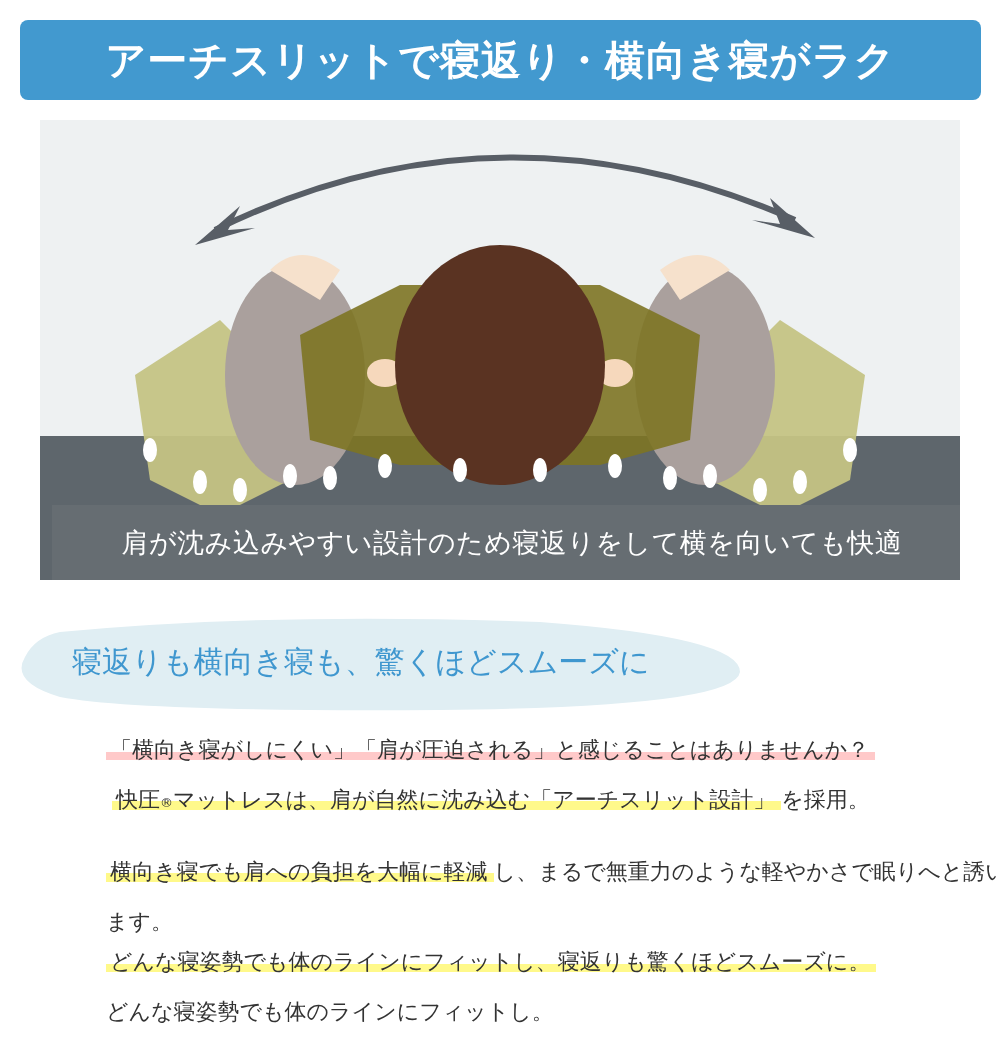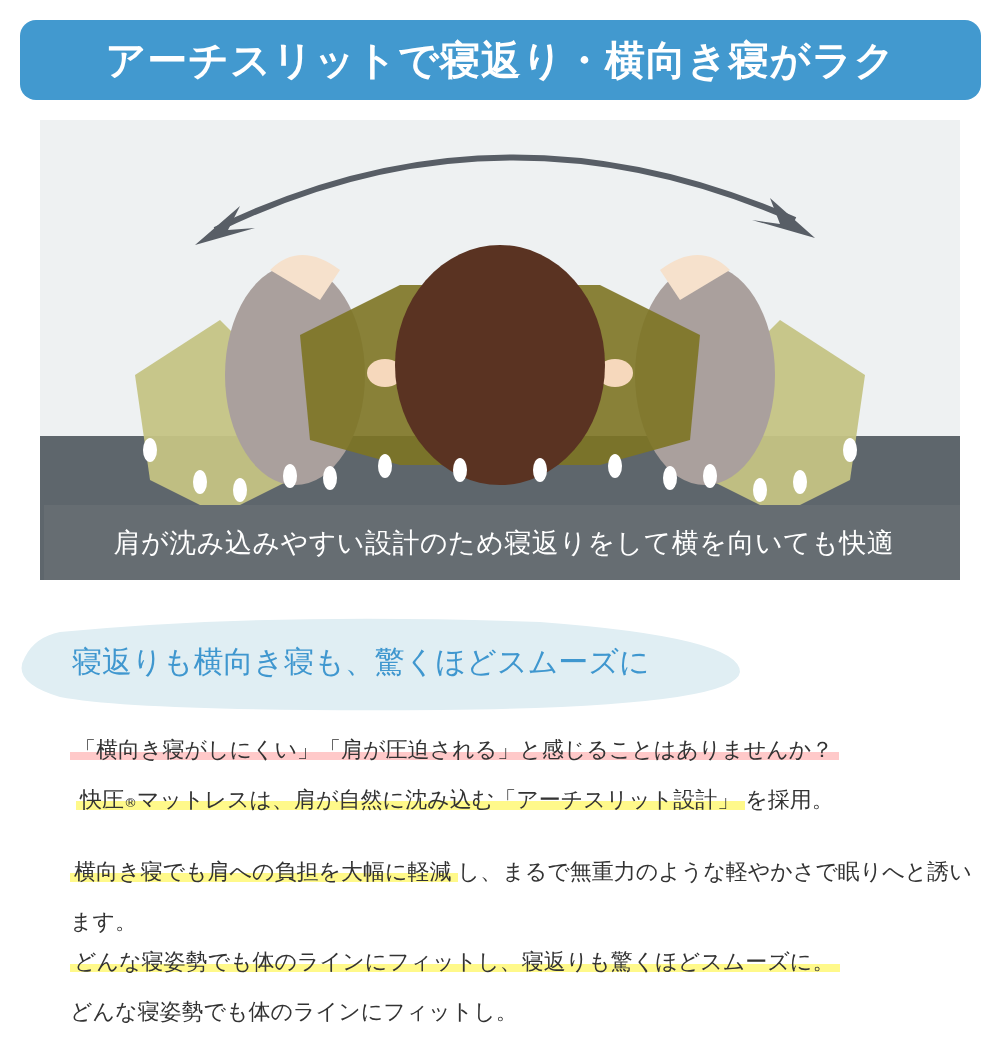--- a/index.html
+++ b/index.html
@@ -1,49 +1,49 @@
 <!DOCTYPE html>
 <html><head>
 <meta charset="utf-8">
 <style>
   * { box-sizing: border-box; margin: 0; padding: 0; }
   html, body { width: 1000px; height: 1051px; background: #ffffff; overflow: hidden; }
   body { font-family: "DejaVu Sans", "Liberation Sans", sans-serif; color: #333; position: relative; }
 
   .banner {
     position: absolute; left: 20px; top: 20px; width: 961px; height: 80px;
-    background: #4299cf; border-radius: 16px;
+    background: #4299cf; border-radius: 8px;
     display: flex; align-items: center; justify-content: center;
   }
   .banner h1 { color: #fff; font-size: 40px; font-weight: bold; letter-spacing: 1px; }
 
   .illustration {
     position: absolute; left: 40px; top: 120px; width: 920px; height: 460px;
     background: #eef1f2; overflow: hidden;
   }
   .illustration svg { position: absolute; left: 0; top: 0; }
   .caption-bar {
-    position: absolute; left: 4px; top: 385px; width: 920px; height: 75px;
+    position: absolute; left: 12px; top: 385px; width: 920px; height: 75px;
     background: #666d72; display: flex; align-items: center; justify-content: center; text-align: right;
   }
   .caption-bar span { color: #fff; font-size: 27px; letter-spacing: 0.5px; }
 
   .subhead {
     position: absolute; left: 20px; top: 612px; width: 725px; height: 100px;
   }
   .subhead .blob {
     position: absolute; left: 0; top: 0; width: 725px; height: 100px;
   }
   .subhead h2 {
     position: absolute; left: 52px; top: 30px;
     color: #3f97cf; font-size: 30px; font-weight: normal;
   }
 
   .body-text { position: absolute; left: 70px; top: 725px; width: 920px; }
-  .para { font-size: 22px; line-height: 50px; color: #333; margin-bottom: 4px; }
+  .para { font-size: 22px; line-height: 50px; color: #333; margin-bottom: 4px; margin-left: 36px; }
   .mark {
     padding: 0 6px 0 4px;
     background: linear-gradient(transparent 58%, #fff98a 58%, #fff98a 92%, transparent 92%);
   }
   .mark.pink {
     background: linear-gradient(transparent 58%, #ffc9c9 58%, #ffc9c9 92%, transparent 92%);
   }
   .reg { font-size: 13px; }
   .p1 { position: absolute; top: 0; left: 0; }
   .p2 { position: absolute; top: 50px; left: 6px; }

